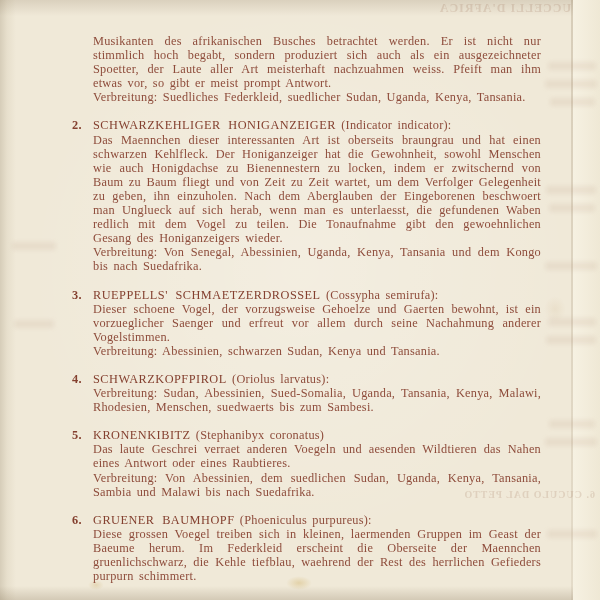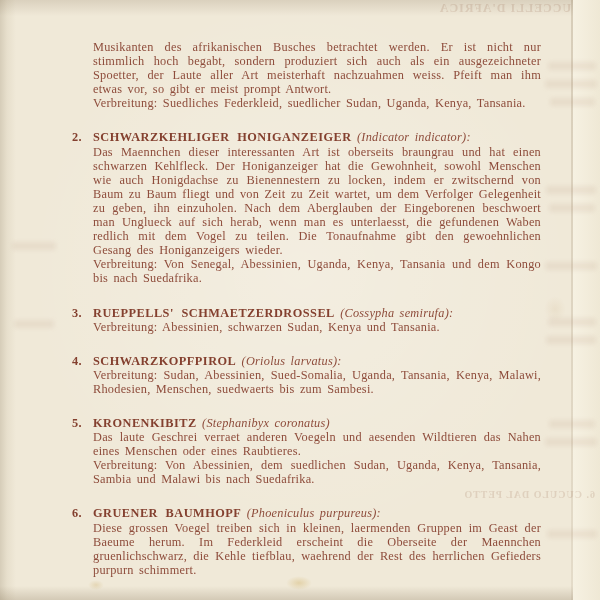--- a/index.html
+++ b/index.html
@@ -54,26 +54,26 @@
   }
 
   
   .content{
     position:absolute;left:72px;top:20px;width:469px;
     color:#8e4c3b;
     font-size:12.3px;line-height:14.1px;
     letter-spacing:0.25px;word-spacing:2px;
   }
   .content p{margin:0;text-align:justify;}
-  .entry{display:flex;margin-top:20px;justify-content:space-between;}
+  .entry{display:flex;margin-top:14px;justify-content:space-between;}
   .num{width:21px;flex:none;font-weight:bold;color:#84402f;}
   .econtent{flex:1;min-width:0;}
   .heading{margin:0;text-align:left;}
-  .bird-name{font-weight:bold;color:#84402f;letter-spacing:0.5px;word-spacing:4px;}
-  .latin{font-style:italic;color:#8e4c3b;}
+  .bird-name{font-weight:normal;color:#84402f;letter-spacing:0.5px;word-spacing:4px;}
+  .latin{color:#8e4c3b;}
 </style>
 </head>
 <body>
 
 <div class="sheet">
   <div class="edge-top"></div>
   <div class="edge-bottom"></div>
   <div class="fold-right"></div>
   <div class="right-strip"></div>
 
@@ -112,37 +112,38 @@
         <p class="heading"><span class="bird-name">SCHWARZKEHLIGER HONIGANZEIGER</span> <span class="latin">(Indicator indicator):</span></p>
         <p>Das Maennchen dieser interessanten Art ist oberseits braungrau und hat einen schwarzen Kehlfleck. Der Honiganzeiger hat die Gewohnheit, sowohl Menschen wie auch Honigdachse zu Bienennestern zu locken, indem er zwitschernd von Baum zu Baum fliegt und von Zeit zu Zeit wartet, um dem Verfolger Gelegenheit zu geben, ihn einzuholen. Nach dem Aberglauben der Eingeborenen beschwoert man Unglueck auf sich herab, wenn man es unterlaesst, die gefundenen Waben redlich mit dem Vogel zu teilen. Die Tonaufnahme gibt den gewoehnlichen Gesang des Honiganzeigers wieder.</p>
         <p>Verbreitung: Von Senegal, Abessinien, Uganda, Kenya, Tansania und dem Kongo bis nach Suedafrika.</p>
       </div>
     </div>
 
     <div class="entry">
       <div class="num">3.</div>
       <div class="econtent">
         <p class="heading"><span class="bird-name">RUEPPELLS' SCHMAETZERDROSSEL</span> <span class="latin">(Cossypha semirufa):</span></p>
+        <p>Dieser schoene Vogel, der vorzugsweise Gehoelze und Gaerten bewohnt, ist ein vorzueglicher Saenger und erfreut vor allem durch seine Nachahmung anderer Vogelstimmen.</p>
         <p>Verbreitung: Abessinien, schwarzen Sudan, Kenya und Tansania.</p>
       </div>
     </div>
 
     <div class="entry">
       <div class="num">4.</div>
       <div class="econtent">
         <p class="heading"><span class="bird-name">SCHWARZKOPFPIROL</span> <span class="latin">(Oriolus larvatus):</span></p>
         <p>Verbreitung: Sudan, Abessinien, Sued-Somalia, Uganda, Tansania, Kenya, Malawi, Rhodesien, Menschen, suedwaerts bis zum Sambesi.</p>
       </div>
     </div>
 
     <div class="entry">
       <div class="num">5.</div>
       <div class="econtent">
         <p class="heading"><span class="bird-name">KRONENKIBITZ</span> <span class="latin">(Stephanibyx coronatus)</span></p>
-        <p>Das laute Geschrei verraet anderen Voegeln und aesenden Wildtieren das Nahen eines Menschen oder eines Raubtieres.</p>
+        <p>Das laute Geschrei verraet anderen Voegeln und aesenden Wildtieren das Nahen eines Antwort oder eines Raubtieres.</p>
         <p>Verbreitung: Von Abessinien, dem suedlichen Sudan, Uganda, Kenya, Tansania, Sambia und Malawi bis nach Suedafrika.</p>
       </div>
     </div>
 
     <div class="entry">
       <div class="num">6.</div>
       <div class="econtent">
         <p class="heading"><span class="bird-name">GRUENER BAUMHOPF</span> <span class="latin">(Phoeniculus purpureus):</span></p>
         <p>Diese grossen Voegel treiben sich in kleinen, laermenden Gruppen im Geast der Baeume herum. Im Federkleid erscheint die Oberseite der Maennchen gruenlichschwarz, die Kehle tiefblau, waehrend der Rest des herrlichen Gefieders purpurn schimmert.</p>
       </div>

